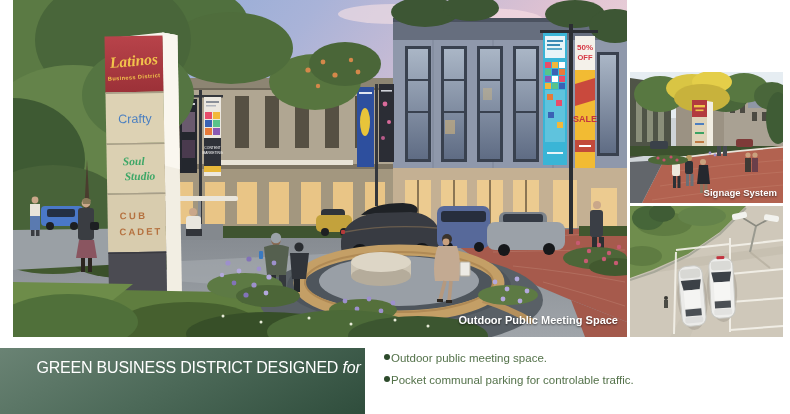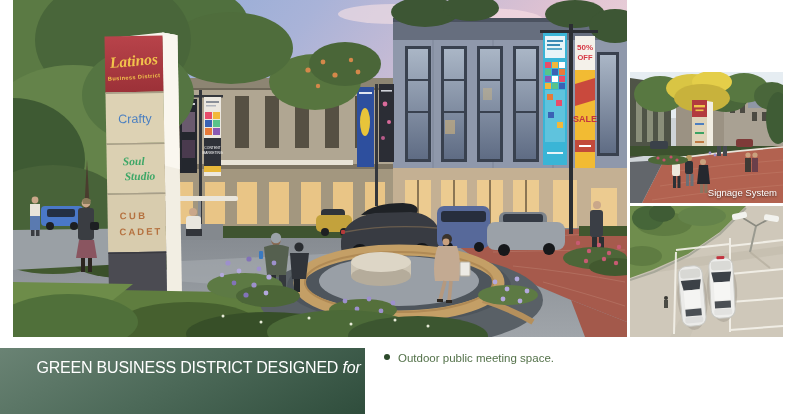--- a/index.html
+++ b/index.html
@@ -6,38 +6,38 @@
   body{
     width:790px;height:414px;position:relative;background:#ffffff;
     font-family:"Liberation Sans",sans-serif;overflow:hidden;
   }
   .frame{position:absolute;overflow:hidden;background:#cfd4d8;}
   .frame svg{display:block;width:100%;height:100%;}
   #main-image{left:13px;top:0;width:614px;height:337px;}
   #side-signage{left:630px;top:72px;width:153px;height:131px;}
   #side-parking{left:630px;top:206px;width:153px;height:131px;}
   .photo-caption{
-    position:absolute;color:#ffffff;font-weight:normal;
+    position:absolute;color:#ffffff;font-weight:bold;
     text-shadow:0 1px 2px rgba(0,0,0,.6);white-space:nowrap;
   }
   .cap-main{right:9px;bottom:11px;font-size:11px;}
   .cap-side{right:6px;bottom:5px;font-size:9.5px;}
   #title-bar{
     position:absolute;left:0;top:348px;width:365px;height:66px;
     background:linear-gradient(150deg,#6a8374 0%,#4d6a59 48%,#2f4d3c 100%);
     color:#fff;padding:9px 0 0 32px;box-sizing:border-box;text-align:center;
   }
   #title-bar .tb-line{font-size:16px;line-height:22px;letter-spacing:-.2px;white-space:nowrap;}
   #title-bar em{font-style:italic;}
   #title-bar strong{font-weight:bold;}
   #key-points{
     position:absolute;left:384px;top:351px;margin:0;padding:0;list-style:none;
   }
   #key-points li{
-    display:flex;align-items:flex-start;gap:8px;
+    display:flex;align-items:flex-start;gap:1px;
     font-size:11.5px;line-height:14px;color:#54724a;margin-bottom:8px;white-space:nowrap;
   }
   #key-points .dot{
     flex:0 0 auto;width:6px;height:6px;border-radius:50%;
     background:#2d4a2b;margin-top:3px;
   }
 </style>
 </head>
 <body>
 
@@ -476,20 +476,21 @@
     <g fill="#e8ecd8">
       <circle cx="210" cy="316" r="1.5"></circle>
           <circle cx="248" cy="322" r="1.5"></circle>
           <circle cx="296" cy="318" r="1.5"></circle>
       <circle cx="338" cy="324" r="1.5"></circle>
           <circle cx="382" cy="320" r="1.5"></circle>
           <circle cx="415" cy="326" r="1.5"></circle>
     </g>
   </g>
 </svg>
+<span class="photo-caption cap-main">Outdoor Public Meeting Space</span>
 </div>
 
 <div id="side-signage" class="frame">
 <svg viewBox="0 0 153 131" preserveAspectRatio="none">
   <rect x="0" y="0" width="153" height="46" fill="#e6edf2"></rect>
   <g>
     <rect x="94" y="24" width="59" height="50" fill="#a9a193"></rect>
     <rect x="118" y="20" width="35" height="16" fill="#8f97a5"></rect>
     <g fill="#4c4a42">
       <rect x="100" y="32" width="5" height="9"></rect>
@@ -651,13 +652,17 @@
 
 <div id="title-bar">
   <div class="tb-line"><span>GREEN BUSINESS DISTRICT DESIGNED</span><em> for</em></div>
 </div>
 
 <ul id="key-points">
   <li>
       <span class="dot"></span>
       <span>Outdoor public meeting space.</span>
     </li>
+  <li>
+      <span class="dot"></span>
+      <span>Pocket communal parking for controlable traffic.</span>
+    </li>
 </ul>
 
 </body></html>

